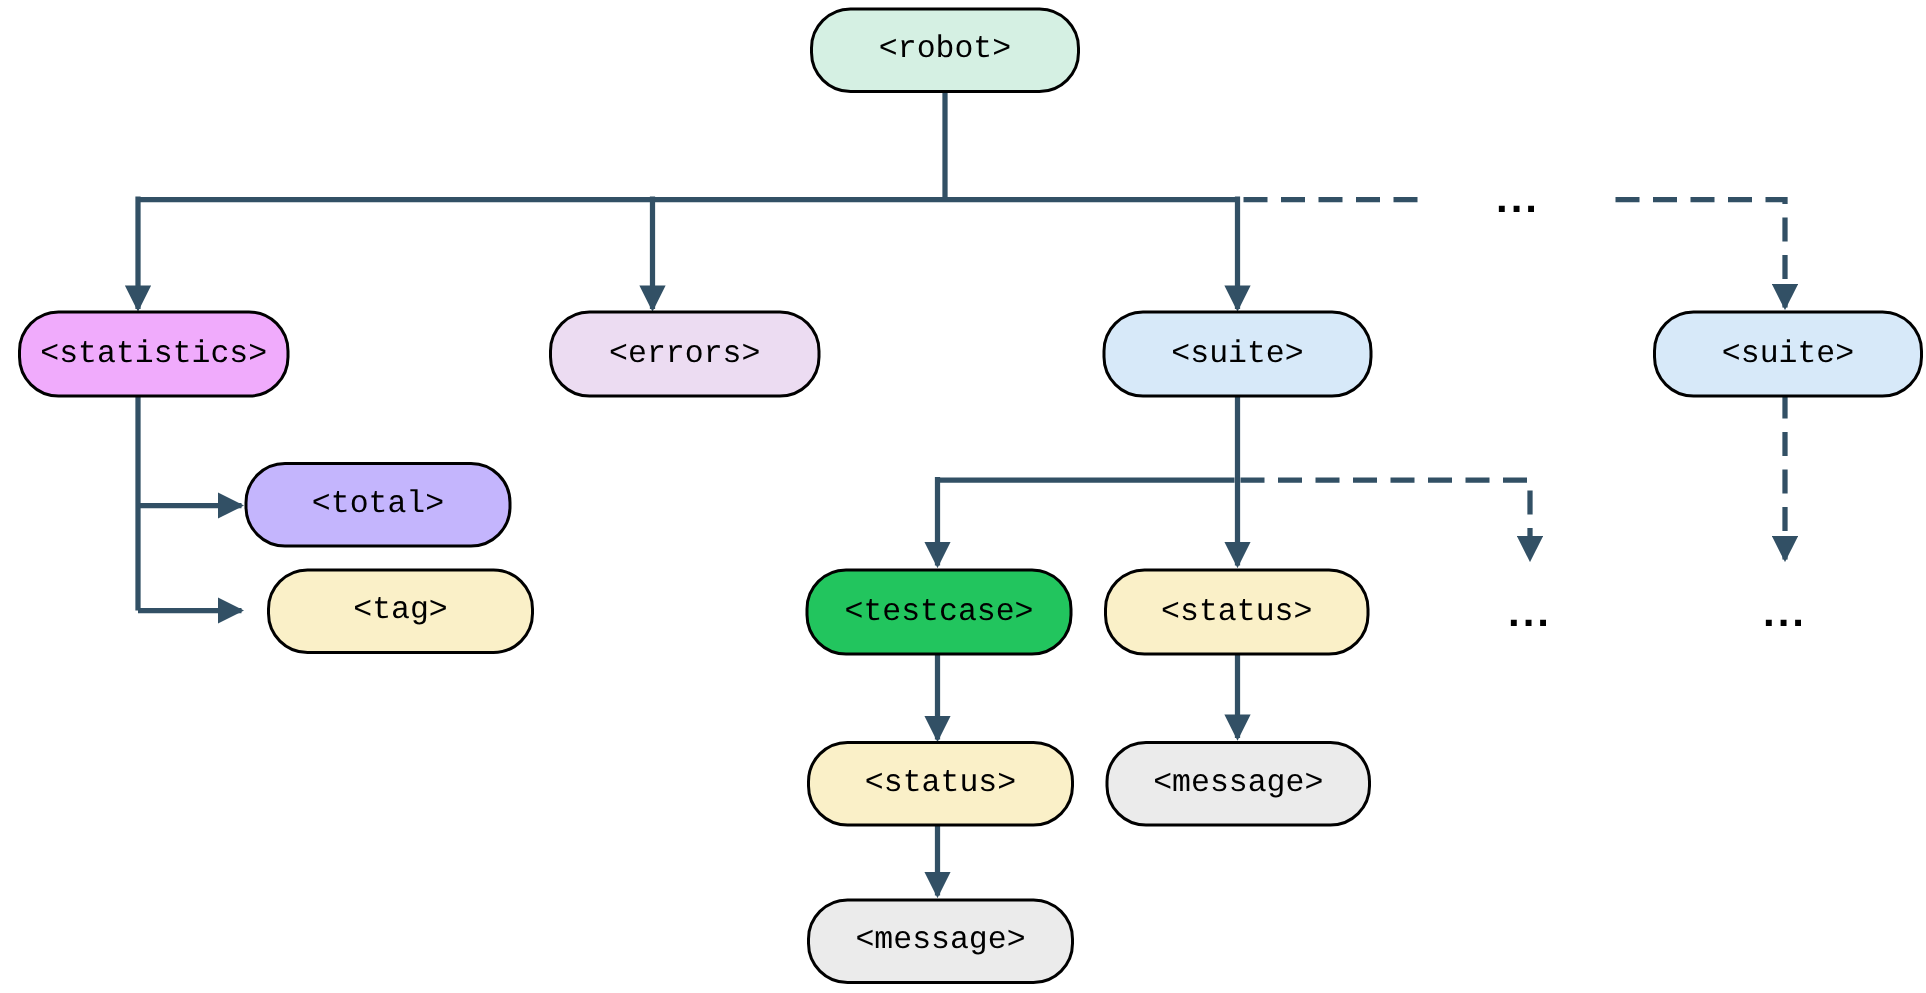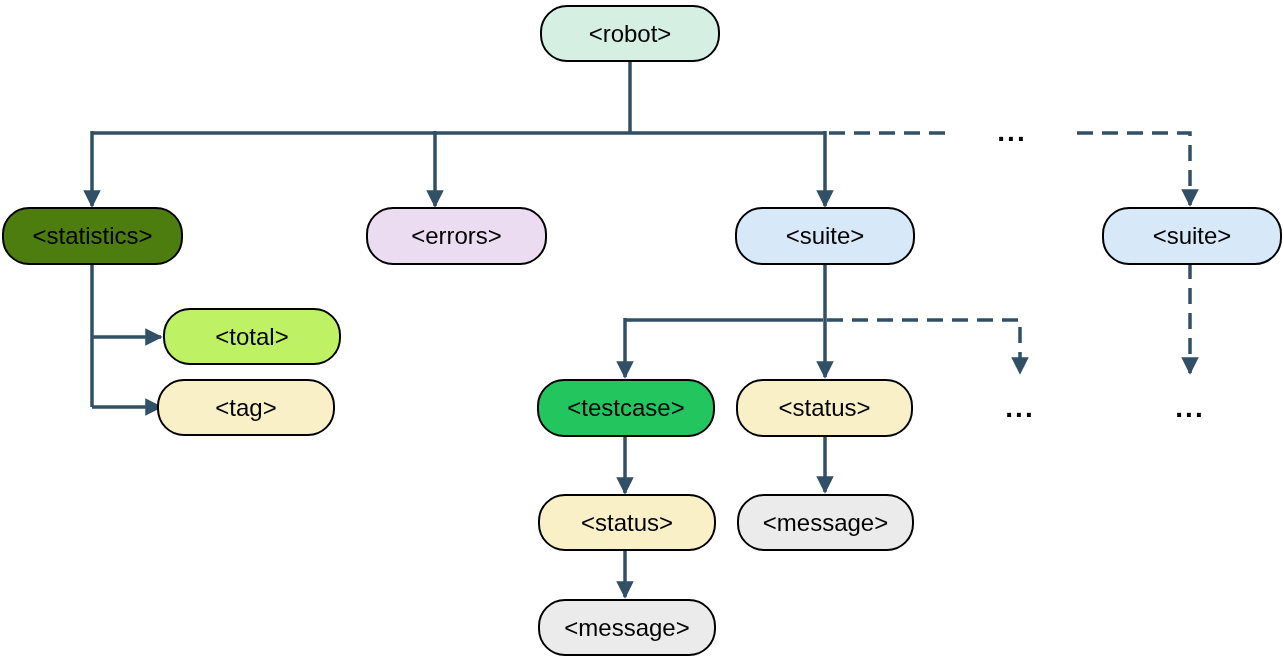--- a/index.html
+++ b/index.html
@@ -17,23 +17,24 @@
   .edge.dashed { stroke-dasharray: 16 9; }
   #arrowhead-path { fill: var(--edge, #325065); }
   .node {
     position: absolute;
     display: flex;
     align-items: center;
     justify-content: center;
     box-sizing: border-box;
     border: 2.5px solid var(--node-border, #000000);
     border-radius: 27px;
-    font-size: 24px;
+    font-size: 21px;
     color: var(--text, #000000);
     white-space: nowrap;
+    font-family: Liberation Mono, monospace;
   }
   .ellipsis {
     position: absolute;
     width: 50px;
     text-align: center;
     font-size: 28px;
     line-height: 28px;
     font-weight: 700;
     letter-spacing: 2px;
     color: var(--text, #000000);
@@ -72,31 +73,31 @@
     <path class="edge dashed" d="M827 320 H1020 V373" marker-end="url(#arrowhead)"></path>
     <path class="edge dashed" d="M1190 263 V373" marker-end="url(#arrowhead)"></path>
 
     <path class="edge" d="M625 435 V493" marker-end="url(#arrowhead)"></path>
     <path class="edge" d="M625 549 V597" marker-end="url(#arrowhead)"></path>
     <path class="edge" d="M825 435 V492" marker-end="url(#arrowhead)"></path>
   </svg>
 
   <div class="node" style="left: 540px; top: 5px; width: 180px; height: 57px; background: rgb(213, 240, 227);">&lt;robot&gt;</div>
 
-  <div class="node" style="left: 2px; top: 207px; width: 181px; height: 58px; background: #4d7c0f;">&lt;statistics&gt;</div>
+  <div class="node" style="left: 12px; top: 207px; width: 181px; height: 58px; background: #f0abfc;">&lt;statistics&gt;</div>
 
   <div class="node" style="left: 366px; top: 207px; width: 181px; height: 58px; background: rgb(236, 220, 242);">&lt;errors&gt;</div>
 
   <div class="node" style="left: 735px; top: 207px; width: 180px; height: 58px; background: rgb(215, 233, 249);">&lt;suite&gt;</div>
 
   <div class="node" style="left: 1102px; top: 207px; width: 180px; height: 58px; background: rgb(215, 233, 249);">&lt;suite&gt;</div>
 
-  <div class="node" style="left: 163px; top: 308px; width: 178px; height: 57px; background: #bef264;">&lt;total&gt;</div>
+  <div class="node" style="left: 163px; top: 308px; width: 178px; height: 57px; background: #c4b5fd;">&lt;total&gt;</div>
 
-  <div class="node" style="left: 157px; top: 379px; width: 178px; height: 57px; background: rgb(250, 240, 200);">&lt;tag&gt;</div>
+  <div class="node" style="left: 178px; top: 379px; width: 178px; height: 57px; background: rgb(250, 240, 200);">&lt;tag&gt;</div>
 
   <div class="node" style="left: 537px; top: 379px; width: 178px; height: 58px; background: #22c55e;">&lt;testcase&gt;</div>
 
   <div class="node" style="left: 736px; top: 379px; width: 177px; height: 58px; background: rgb(250, 240, 200);">&lt;status&gt;</div>
 
   <div class="node" style="left: 538px; top: 494px; width: 178px; height: 57px; background: rgb(250, 240, 200);">&lt;status&gt;</div>
 
   <div class="node" style="left: 737px; top: 494px; width: 177px; height: 57px; background: rgb(235, 235, 235);">&lt;message&gt;</div>
 
   <div class="node" style="left: 538px; top: 599px; width: 178px; height: 57px; background: rgb(235, 235, 235);">&lt;message&gt;</div>

